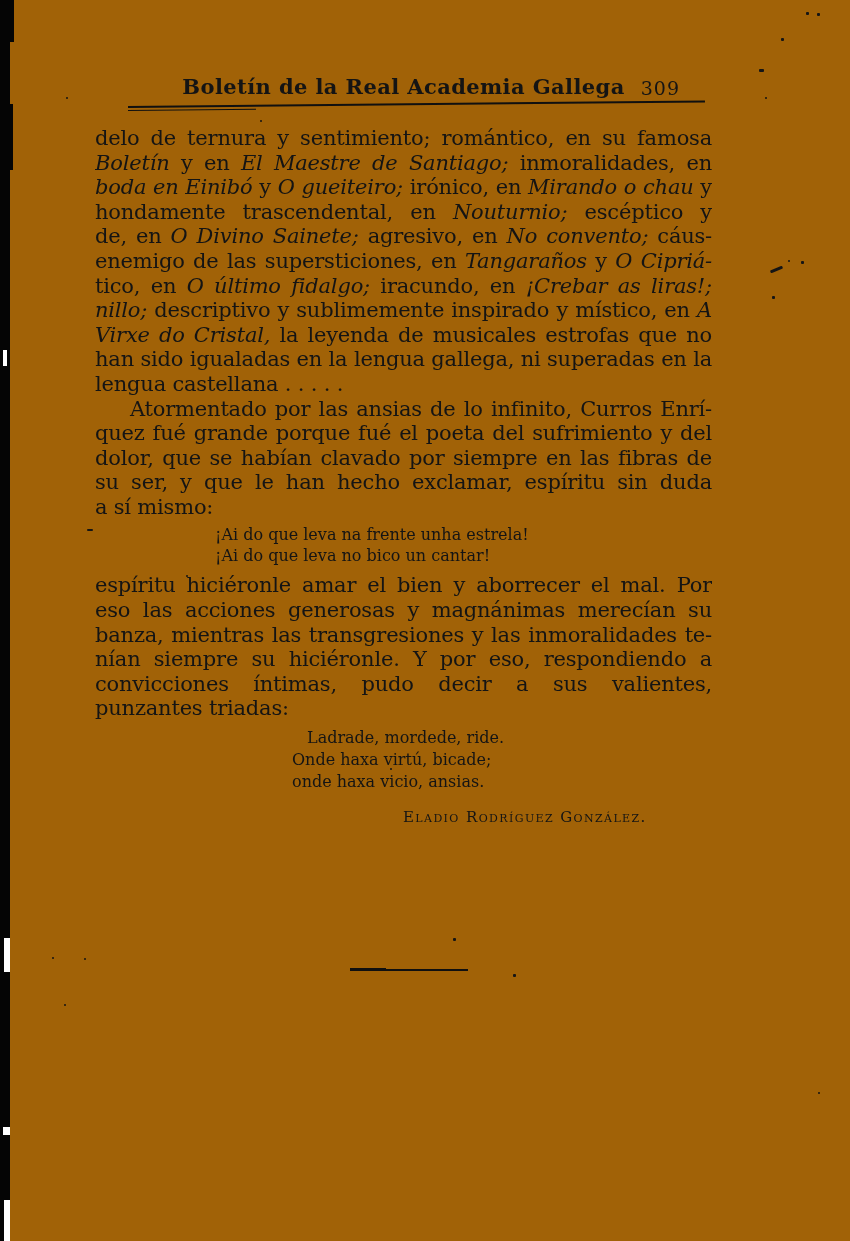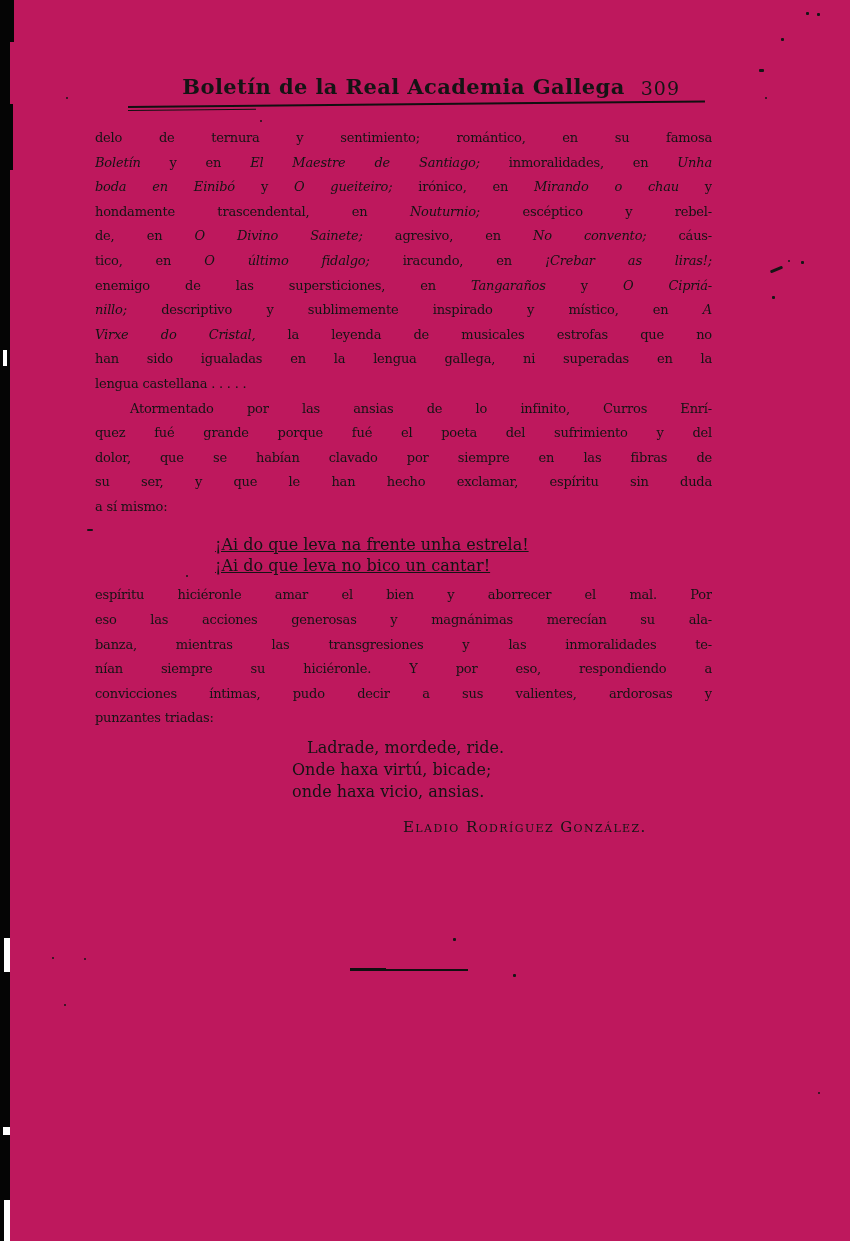--- a/index.html
+++ b/index.html
@@ -1,21 +1,21 @@
 <!DOCTYPE html>
 <html><head>
 <meta charset="utf-8">
 <style>
   html, body { margin: 0; padding: 0; background: #777; }
   .page {
     position: relative;
     width: 850px;
     height: 1241px;
     margin: 0 auto;
-    background: #be185d;
+    background: #a16207;
     overflow: hidden;
     font-family: "DejaVu Serif", serif;
     color: #141414;
   }
 
   
   .binding { position: absolute; left: 0; top: 0; width: 10px; height: 1241px; background: #050505; }
   .binding-bump-top { position: absolute; left: 0; top: 0; width: 14px; height: 42px; background: #050505; }
   .binding-bump-mid { position: absolute; left: 9px; top: 104px; width: 4px; height: 66px; background: #050505; }
   .binding-notch { position: absolute; background: #ffffff; }
@@ -36,21 +36,21 @@
   }
   .header-rule-frag {
     position: absolute; left: 128px; top: 110px; width: 128px; height: 1.3px;
     background: #101010; transform: rotate(-0.55deg); transform-origin: left center;
   }
 
   
   .text-block { position: absolute; left: 95px; top: 126px; width: 617px; }
   .para { margin: 0; }
   .tline {
-    font-size: 13px;
+    font-size: 21px;
     line-height: 24.6px;
     height: 24.6px;
     letter-spacing: -0.2px;
     white-space: nowrap;
   }
   .tline.j { text-align: justify; text-align-last: justify; white-space: normal; overflow: hidden; }
   .tline.ind { text-indent: 35px; }
   .it { font-style: italic; }
 
   .verse { font-size: 16px; line-height: 21.9px; letter-spacing: 0; }
@@ -91,35 +91,35 @@
   <div class="header-rule"></div>
   <div class="header-rule-frag"></div>
 
   <div class="text-block">
       <div class="para">
         <div class="tline j"><span>delo de ternura y sentimiento; romántico, en su famosa</span></div>
         <div class="tline j"><span class="it">Boletín</span><span> y en </span><span class="it">El Maestre de Santiago;</span><span> inmoralidades, en </span><span class="it">Unha</span></div>
         <div class="tline j"><span class="it">boda en Einibó</span><span> y </span><span class="it">O gueiteiro;</span><span> irónico, en </span><span class="it">Mirando o chau</span><span> y</span></div>
         <div class="tline j"><span>hondamente trascendental, en </span><span class="it">Nouturnio;</span><span> escéptico y rebel-</span></div>
         <div class="tline j"><span>de, en </span><span class="it">O Divino Sainete;</span><span> agresivo, en </span><span class="it">No convento;</span><span> cáus-</span></div>
+        <div class="tline j"><span>enemigo de las supersticiones, en </span><span class="it">Tangaraños</span><span> y </span><span class="it">O Cipriá-</span></div>
         <div class="tline j"><span>tico, en </span><span class="it">O último fidalgo;</span><span> iracundo, en </span><span class="it">¡Crebar as liras!;</span></div>
-        <div class="tline j"><span>enemigo de las supersticiones, en </span><span class="it">Tangaraños</span><span> y </span><span class="it">O Cipriá-</span></div>
         <div class="tline j"><span class="it">nillo;</span><span> descriptivo y sublimemente inspirado y místico, en </span><span class="it">A</span></div>
         <div class="tline j"><span class="it">Virxe do Cristal,</span><span> la leyenda de musicales estrofas que no</span></div>
         <div class="tline j"><span>han sido igualadas en la lengua gallega, ni superadas en la</span></div>
         <div class="tline"><span>lengua castellana . . . . .</span></div>
       </div>
       <div class="para">
         <div class="tline j ind"><span>Atormentado por las ansias de lo infinito, Curros Enrí-</span></div>
         <div class="tline j"><span>quez fué grande porque fué el poeta del sufrimiento y del</span></div>
         <div class="tline j"><span>dolor, que se habían clavado por siempre en las fibras de</span></div>
         <div class="tline j"><span>su ser, y que le han hecho exclamar, espíritu sin duda</span></div>
         <div class="tline"><span>a sí mismo:</span></div>
       </div>
-      <div class="verse" style="margin-top: 14px; padding-left: 120px; text-decoration: underline;">
+      <div class="verse" style="margin-top: 4px; padding-left: 120px;">
         <div class="vline">¡Ai do que leva na frente unha estrela!</div>
         <div class="vline">¡Ai do que leva no bico un cantar!</div>
       </div>
       <div class="para" style="margin-top: 6px;">
         <div class="tline j"><span>espíritu hiciéronle amar el bien y aborrecer el mal. Por</span></div>
         <div class="tline j"><span>eso las acciones generosas y magnánimas merecían su ala-</span></div>
         <div class="tline j"><span>banza, mientras las transgresiones y las inmoralidades te-</span></div>
         <div class="tline j"><span>nían siempre su hiciéronle. Y por eso, respondiendo a</span></div>
         <div class="tline j"><span>convicciones íntimas, pudo decir a sus valientes, ardorosas y</span></div>
         <div class="tline"><span>punzantes triadas:</span></div>

